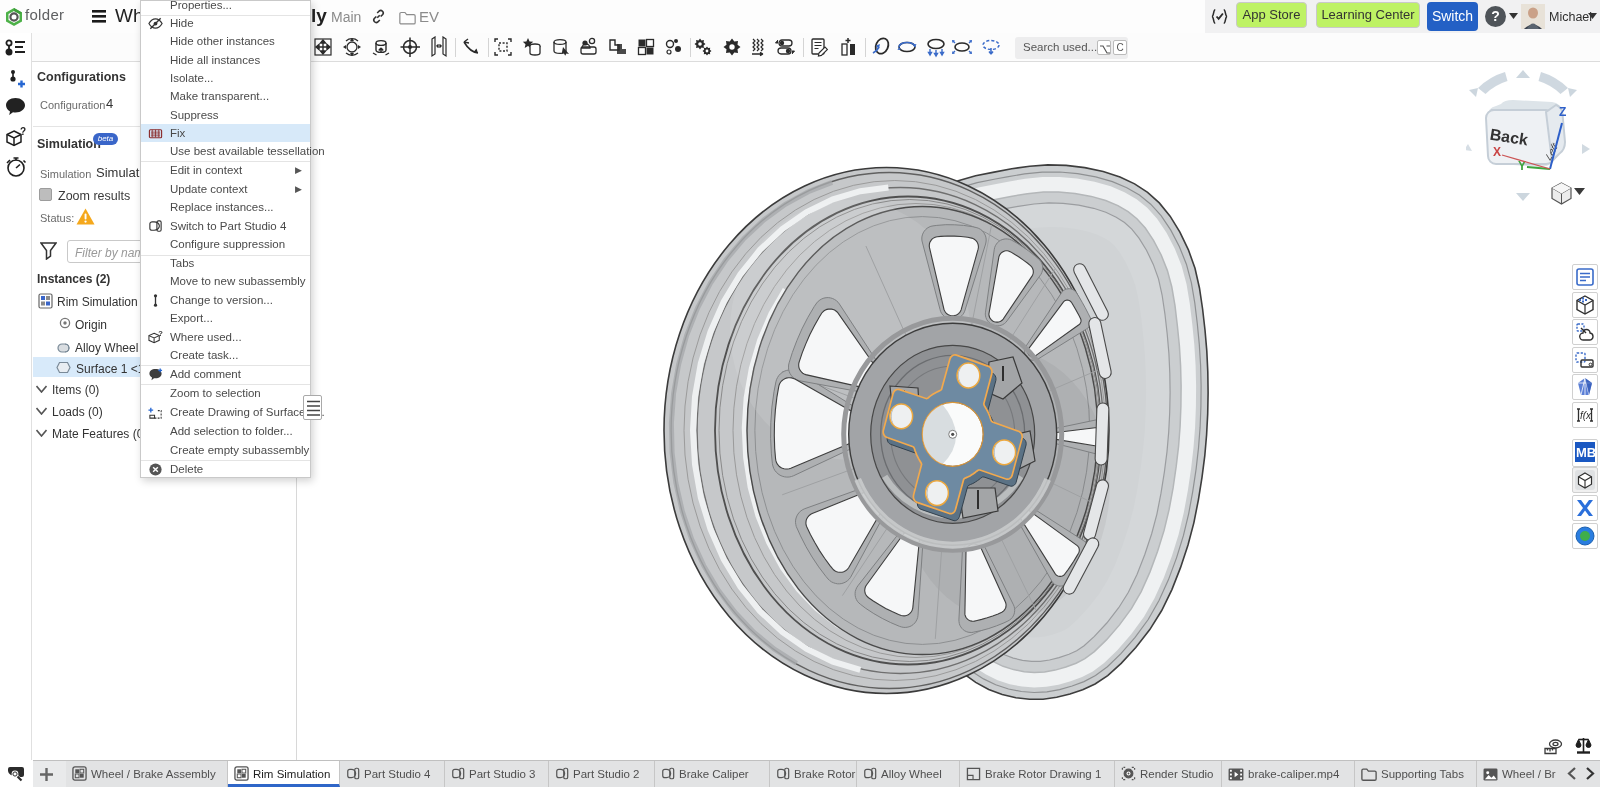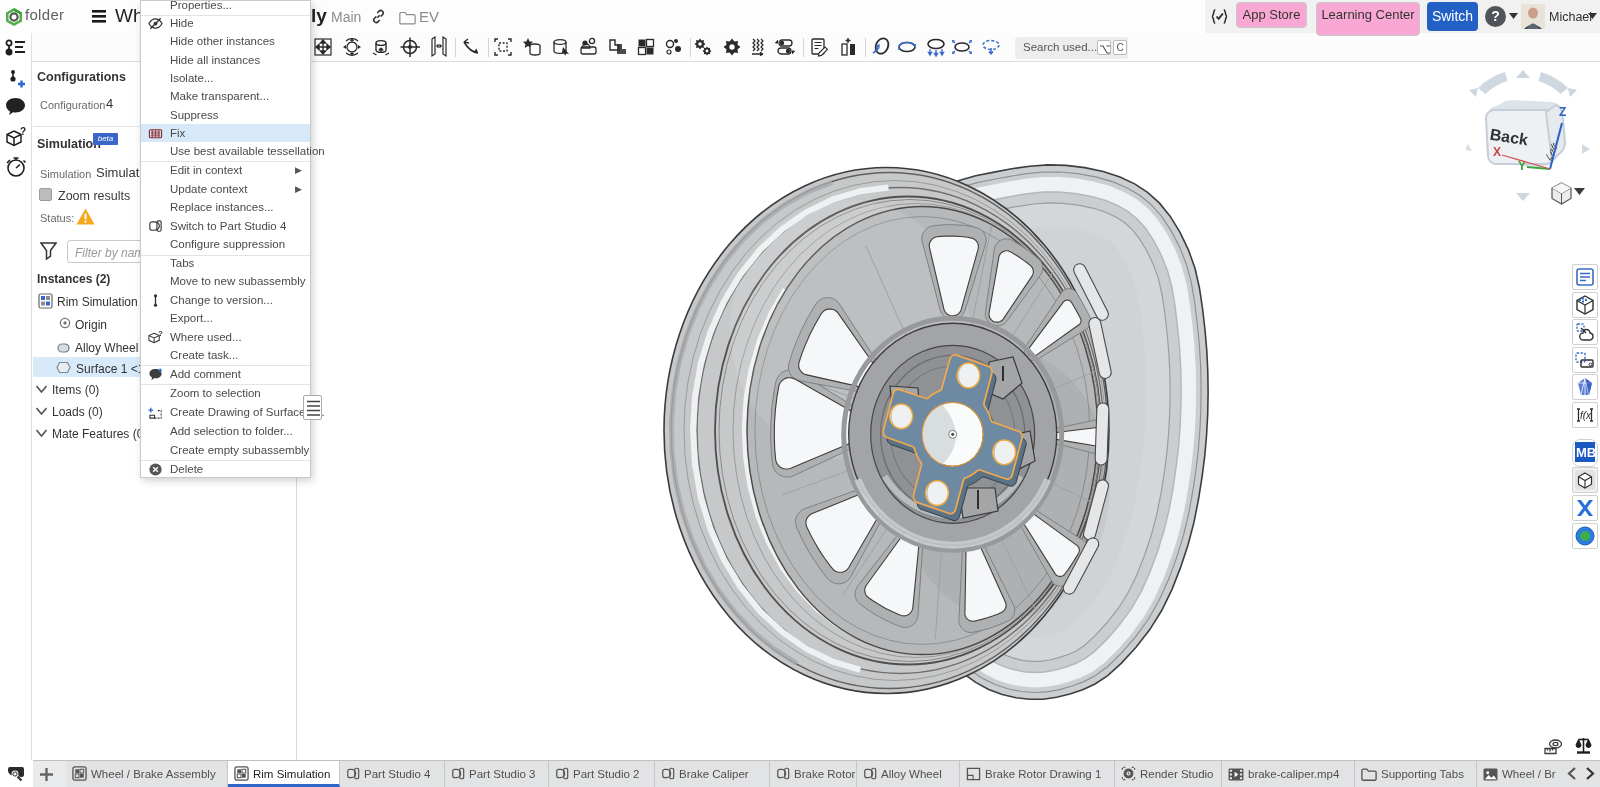--- a/index.html
+++ b/index.html
@@ -7,21 +7,21 @@
 #topbar{left:0;top:0;width:1600px;height:33px;background:#fdfdfd}
 #topgray{left:1205px;top:0;width:395px;height:33px;background:#f1f1f2}
 
 #toolbar{left:32px;top:33px;width:1568px;height:29px;background:#fcfcfc;border-bottom:1px solid #dcdcdc}
 
 #lstrip{left:0;top:33px;width:32px;height:727px;background:#fff;border-right:1px solid #e0e0e0}
 
 #lpanel{left:32px;top:62px;width:265px;height:698px;background:#fff;border-right:1px solid #d8d8d8}
 
 #botbar{left:33px;top:760px;width:1567px;height:27px;background:#e9eaeb;border-top:1px solid #c0c0c0}
-.btn{display:inline-block;border:1px solid #c9c9c9;border-radius:4px;background:#f9a8d4;color:#333;font-size:14px;text-align:center}
+.btn{display:inline-block;border:1px solid #c9c9c9;border-radius:4px;background:#bef264;color:#333;font-size:14px;text-align:center}
 .menu{left:140px;top:0;width:171px;height:478px;background:#fff;border:1px solid #c9c9c9;box-shadow:2px 3px 8px rgba(0,0,0,.18);z-index:50}
 .mi{position:relative;height:18.4px;line-height:18.4px;font-size:11.5px;color:#4a4a4a;padding-left:29px;white-space:nowrap}
 .mi .ic{position:absolute;left:7px;top:2px;width:15px;height:15px}
 .hl{background:#d7e9f9}
 .tab{position:absolute;top:761px;height:26px;background:#e2e3e4;border-right:1px solid #c6c6c6;font-size:11.5px;color:#4f4f4f;line-height:26px;white-space:nowrap;overflow:hidden}
 .tab svg{vertical-align:-3px;margin-right:4px}
 </style></head>
 <body>
 <div class="abs" id="topbar"></div>
 <div class="abs" id="topgray"></div>
@@ -155,21 +155,21 @@
   </svg>
 <svg class="abs" style="left:399px;top:11px" width="17" height="14" viewBox="0 0 20 16" fill="none" stroke="#8b8b8b" stroke-width="1.4">
     <path d="M1 3 a1.5 1.5 0 0 1 1.5-1.5 h4.5 l2 2.5 h8.5 a1.5 1.5 0 0 1 1.5 1.5 v8 a1.5 1.5 0 0 1-1.5 1.5 h-15 a1.5 1.5 0 0 1-1.5-1.5 Z"></path>
   </svg>
 <div class="abs" style="left:419px;top:8px;font-size:15px;color:#8b8b8b">EV</div>
 <svg class="abs" style="left:1210px;top:8px" width="19" height="17" viewBox="0 0 22 20" fill="none" stroke="#2b2b2b" stroke-width="1.8">
     <path d="M6 2 C3.5 2 4.5 10 2 10 C4.5 10 3.5 18 6 18 M16 2 C18.5 2 17.5 10 20 10 C17.5 10 18.5 18 16 18"></path>
     <path d="M7.5 10 l2.5 2.8 L15 6.5" stroke-width="2.2"></path>
   </svg>
 <div class="btn abs" style="left:1236px;top:2px;width:71px;height:26px;line-height:24px;font-size:13px">App Store</div>
-<div class="btn abs" style="left:1316px;top:2px;width:104px;height:34px;line-height:24px;font-size:13px">Learning Center</div>
+<div class="btn abs" style="left:1316px;top:2px;width:104px;height:26px;line-height:24px;font-size:13px">Learning Center</div>
 <div class="abs" style="left:1427px;top:2px;width:51px;height:29px;border-radius:4px;background:#2360c5;color:#fff;font-size:14px;text-align:center;line-height:29px">Switch</div>
 <div class="abs" style="left:1485px;top:6px;width:21px;height:21px;border-radius:50%;background:#4f5459;color:#fff;font-size:14px;font-weight:bold;text-align:center;line-height:21px">?</div>
 <svg class="abs" style="left:1509px;top:13px" width="9" height="6">
     <path d="M0 0 h9 l-4.5 6 Z" fill="#333"></path>
   </svg>
 <div class="abs" style="left:1521px;top:4px;width:24px;height:25px;background:#e8e2d8;overflow:hidden">
 <svg width="24" height="25">
       <ellipse cx="12" cy="9" rx="5" ry="5.5" fill="#caa188"></ellipse>
       <path d="M3 25 q9-9 18 0 Z" fill="#3c4450"></path>
       <path d="M6 25 q6-11 12 0 Z" fill="#5a646f"></path>
@@ -355,21 +355,21 @@
       <path d="M8.5 2 h5 M11 2 v2.5"></path>
       <path d="M18.5 4.5 l2 2 M2 7 l3-3"></path>
     </g>
   </svg>
 
 <div class="abs" style="left:37px;top:70px;font-size:12.5px;font-weight:bold;color:#333">Configurations</div>
 <div class="abs" style="left:40px;top:99px;font-size:11px;color:#6b6b6b">Configuration</div>
 <div class="abs" style="left:106px;top:96px;font-size:13px;color:#333">4</div>
 <div class="abs" style="left:33px;top:126px;width:263px;height:1px;background:#e4e4e4"></div>
 <div class="abs" style="left:37px;top:137px;font-size:12.5px;font-weight:bold;color:#333">Simulation</div>
-<div class="abs" style="left:93px;top:133px;width:25px;height:12px;background:#3a66c9;border-radius:1px;color:#fff;font-size:8px;font-style:italic;text-align:center;line-height:12px">beta</div>
+<div class="abs" style="left:93px;top:133px;width:25px;height:12px;background:#3a66c9;border-radius:6px;color:#fff;font-size:8px;font-style:italic;text-align:center;line-height:12px">beta</div>
 <div class="abs" style="left:40px;top:168px;font-size:11px;color:#6b6b6b">Simulation</div>
 <div class="abs" style="left:96px;top:165px;font-size:13px;color:#333">Simulati</div>
 <div class="abs" style="left:39px;top:188px;width:13px;height:13px;background:#bdbdbd;border:1px solid #9c9c9c;border-radius:2px"></div>
 <div class="abs" style="left:58px;top:189px;font-size:12.5px;color:#3a3a3a">Zoom results</div>
 <div class="abs" style="left:40px;top:212px;font-size:11px;color:#6b6b6b">Status:</div>
 <svg class="abs" style="left:76px;top:208px" width="19" height="17" viewBox="0 0 19 17">
     <path d="M9.5 0.5 L18.5 16.5 H0.5 Z" fill="#f5a81c"></path>
     <rect x="8.6" y="5.5" width="1.9" height="6" rx="0.9" fill="#fff"></rect>
     <circle cx="9.55" cy="13.6" r="1.15" fill="#fff"></circle>
   </svg>
@@ -478,21 +478,21 @@
 <div class="abs" style="left:1572px;top:374px;width:26px;height:26px;border:1px solid #d0d0d0;border-radius:2px;background:#fff"><svg width="24" height="24" viewBox="0 0 24 24">
       <path d="M12 3 L19 8 L16 20 H8 L5 8 Z" fill="#5b7fd6"></path>
       <path d="M12 3 L12 20 M5 8 h14 M12 3 L8 20 M12 3 L16 20" stroke="#fff" stroke-width="0.8"></path>
       <path d="M12 3 L19 8 L16 20" fill="#2c55b5" opacity="0.7"></path>
     </svg></div>
 <div class="abs" style="left:1572px;top:401.5px;width:26px;height:26px;border:1px solid #d0d0d0;border-radius:2px;background:#fff"><svg width="24" height="24" viewBox="0 0 24 24">
       <path d="M4 6 h3 M5.5 6 v12 M4 18 h3" stroke="#2f2f2f" stroke-width="1.3"></path>
       <path d="M17 6 h3 M18.5 6 v12 M17 18 h3" stroke="#2f2f2f" stroke-width="1.3"></path>
       <text x="7" y="16" font-size="10" font-style="italic" fill="#2f2f2f">f(x</text>
     </svg></div>
-<div class="abs" style="left:1572px;top:439px;width:26px;height:28px;border:1px solid #d0d0d0;border-radius:8px;background:#fff"><svg width="24" height="24" viewBox="0 0 24 24">
+<div class="abs" style="left:1572px;top:439px;width:26px;height:28px;border:1px solid #d0d0d0;border-radius:2px;background:#fff"><svg width="24" height="24" viewBox="0 0 24 24">
       <rect x="2" y="2" width="20" height="20" fill="#1a58c2"></rect>
       <text x="3" y="17" font-size="13" font-weight="bold" fill="#fff">MB</text>
     </svg></div>
 <div class="abs" style="left:1572px;top:467px;width:26px;height:26px;border:1px solid #d0d0d0;border-radius:2px;background:#f0f0f0"><svg width="24" height="24" viewBox="0 0 24 24">
       <rect x="2" y="2" width="20" height="20" rx="3" fill="#dfe1e3"></rect>
       <path d="M12 5 L18.5 8.75 v7.5 L12 20 L5.5 16.25 v-7.5 Z" fill="#fff" stroke="#2f2f2f" stroke-width="1.2"></path>
       <path d="M5.5 8.75 L12 12.5 L18.5 8.75 M12 12.5 V20" fill="none" stroke="#2f2f2f" stroke-width="1.1"></path>
     </svg></div>
 <div class="abs" style="left:1572px;top:495px;width:26px;height:26px;border:1px solid #d0d0d0;border-radius:2px;background:#fff"><svg width="24" height="24" viewBox="0 0 24 24">
       <path d="M4 4 L10 12 L4 20 h4 l4-5.5 L16 20 h4 L14 12 L20 4 h-4 l-4 5.5 L8 4 Z" fill="#2a6fdb"></path>

